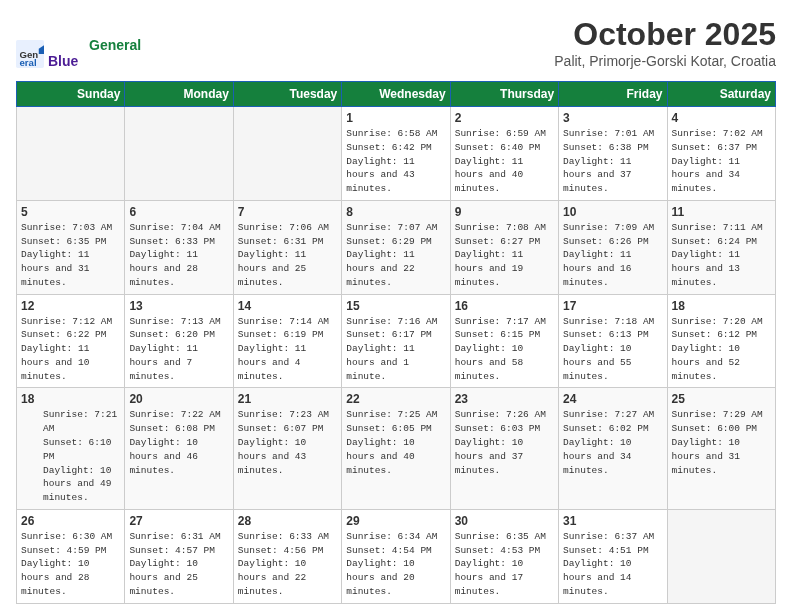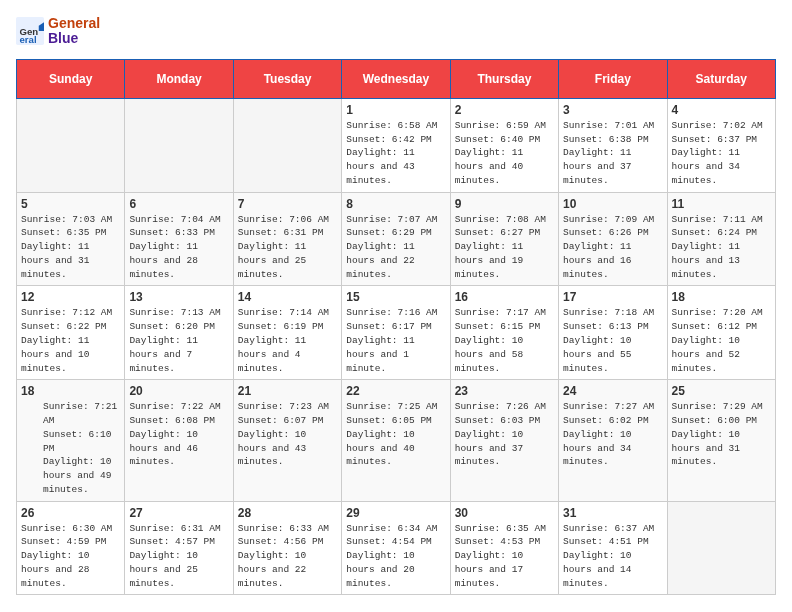--- a/index.html
+++ b/index.html
@@ -20,21 +20,21 @@
       display: flex;
       align-items: center;
     }
     .logo-text {
       display: flex;
       flex-direction: column;
       font-size: 14px;
       font-weight: bold;
       line-height: 1.1;
     }
-    .logo-general { color: #c2410c; }
+    .logo-general { color: #15803d; margin-left: 41px; }
     .logo-blue { color: #4c1d95; }
     .logo-icon {
       width: 28px;
       height: 28px;
       margin-right: 4px;
     }
     .title-block {
       text-align: right;
     }
     .month-title {
@@ -45,26 +45,26 @@
     .location {
       font-size: 14px;
       color: #555;
     }
     .calendar {
       width: 100%;
       border-collapse: collapse;
       border: 1px solid #bbb;
     }
     .calendar th {
-      background: #ef4444;
+      background: #15803d;
       color: #fff;
       font-size: 12px;
       font-weight: bold;
-      padding: 12px 4px;
-      text-align: center;
+      padding: 5px 4px;
+      text-align: right;
       border: 1px solid #1a5fb4;
     }
     .calendar td {
       vertical-align: top;
       border: 1px solid #ccc;
       padding: 4px 4px;
       width: 108px;
       min-height: 80px;
       font-size: 10px;
       color: #333;
@@ -98,20 +98,24 @@
       <rect width="32" height="32" fill="#e8f0fe" rx="2"></rect>
       <text x="4" y="20" font-size="11" font-weight="bold" fill="#333">Gen</text>
       <text x="4" y="30" font-size="11" font-weight="bold" fill="#1a5fb4">eral</text>
       <polygon points="26,10 32,6 32,16 26,16" fill="#1a5fb4"></polygon>
     </svg>
     <div class="logo-text">
       <span class="logo-general">General</span>
       <span class="logo-blue">Blue</span>
     </div>
   </div>
+  <div class="title-block">
+    <div class="month-title">October 2025</div>
+    <div class="location">Palit, Primorje-Gorski Kotar, Croatia</div>
+  </div>
 </div>
 
 <table class="calendar">
   <thead>
     <tr>
     <th>Sunday</th>
         <th>Monday</th>
         <th>Tuesday</th>
         <th>Wednesday</th>
         <th>Thursday</th>

